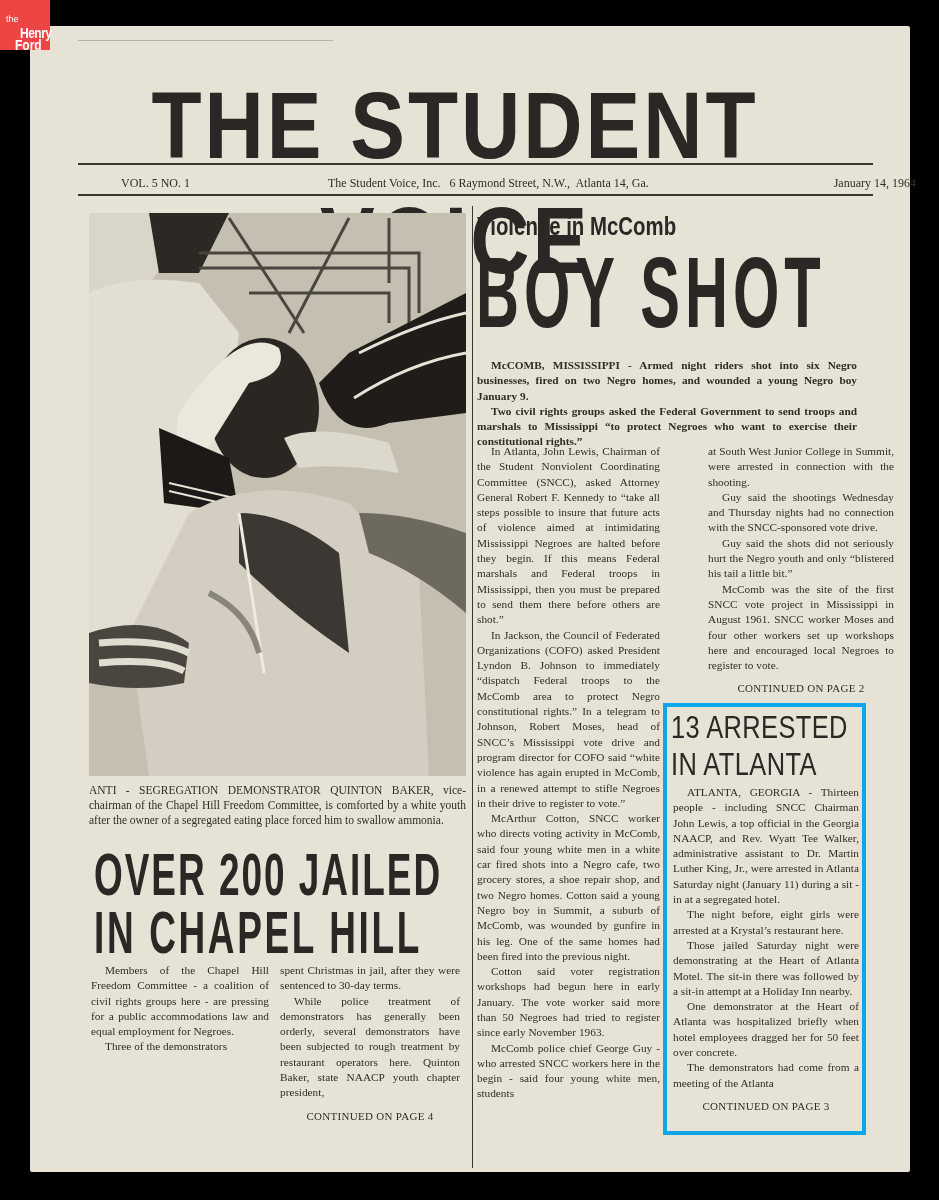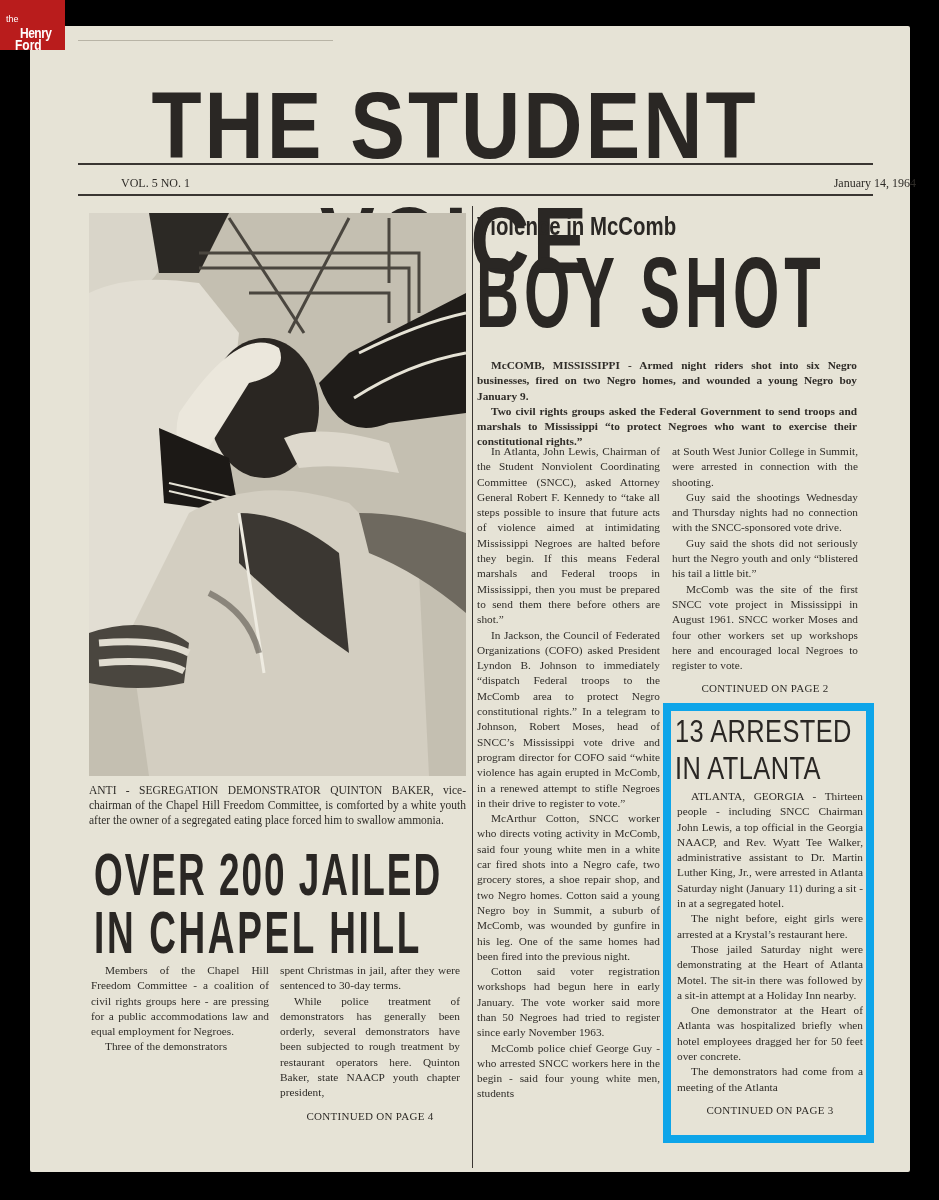--- a/index.html
+++ b/index.html
@@ -1,21 +1,21 @@
 <!DOCTYPE html>
 <html><head>
 <meta charset="utf-8">
 <style>
   html, body { margin: 0; padding: 0; }
   body {
     width: 939px; height: 1200px; background: #000; position: relative; overflow: hidden;
     font-family: "Liberation Serif", "DejaVu Serif", serif;
   }
   .logo {
-    position: absolute; left: 0; top: 0; width: 65px; height: 50px; background: #b91c1c;
+    position: absolute; left: 0; top: 0; width: 50px; height: 50px; background: #ef4444;
     color: #fff; font-family: "Liberation Sans", sans-serif; z-index: 5;
   }
   .logo .the { position: absolute; left: 6px; top: 14px; font-size: 9px; font-style: normal; }
   .logo .henry { position: absolute; left: 20px; top: 24px; font-size: 12px; font-weight: bold; letter-spacing: -0.5px; transform: scaleY(1.25); transform-origin: top left; }
   .logo .ford { position: absolute; left: 15px; top: 36px; font-size: 12px; font-weight: bold; transform: scaleY(1.25); transform-origin: top left; }
   .paper {
     position: absolute; left: 30px; top: 26px; width: 880px; height: 1146px;
     background: #e6e3d6; border-radius: 2px;
   }
   .masthead-rule-top { position: absolute; left: 48px; top: 14px; width: 255px; height: 1px; background: #b8b4a6; }
@@ -58,45 +58,46 @@
   }
   .body-text p { margin: 0; text-indent: 14px; }
   .chapel-col1 { left: 61px; top: 937px; width: 178px; }
   .chapel-col2 { left: 250px; top: 937px; width: 180px; }
   .continued { text-align: center; text-indent: 0 !important; margin-top: 8px !important; font-size: 11px; letter-spacing: 0.3px; }
 
   .kicker { position: absolute; left: 447px; top: 186px; font-family: "Liberation Sans", "DejaVu Sans", sans-serif; font-weight: bold; font-size: 24px; color: #2a2724; transform: scaleX(0.85) scaleY(1.05); transform-origin: top left; white-space: nowrap; }
   .hl-boy { position: absolute; left: 446px; top: 214px; font-family: "Liberation Sans", "DejaVu Sans", sans-serif; font-weight: bold; font-size: 96px; line-height: 100px; color: #2a2724; transform: scaleX(0.62) scaleY(1.05); transform-origin: top left; white-space: nowrap; letter-spacing: 8px; }
   .lede { left: 447px; top: 332px; width: 380px; font-weight: bold; }
   .boy-col1 { left: 447px; top: 418px; width: 183px; }
-  .boy-col2 { left: 642px; top: 418px; width: 186px; }
+  .boy-col2 { left: 678px; top: 418px; width: 186px; }
 
   .atl-box {
     position: absolute; left: 633px; top: 677px; width: 195px; height: 424px;
-    border: 8px solid #0ea5e9; box-sizing: content-box;
+    border: 4px solid #0ea5e9; box-sizing: content-box;
   }
   .atl-hl { position: absolute; left: 4px; top: 2px; width: 190px; font-family: "Liberation Sans", "DejaVu Sans", sans-serif; font-size: 31px; line-height: 37px; color: #2a2724; transform: scaleX(0.82); transform-origin: top left; white-space: nowrap; letter-spacing: 0.5px; }
   .atl-body { left: 6px; top: 78px; width: 186px; }
 </style>
 </head>
 <body>
 
 <div class="logo">
   <span class="the">the</span>
   <span class="henry">Henry</span>
   <span class="ford">Ford</span>
 </div>
 
 <div class="paper">
   <div class="masthead-rule-top"></div>
   <div class="masthead">THE STUDENT VOICE</div>
 
   <div class="rule" style="left:48px; top:137px; width:795px;"></div>
   <div class="infobar">
     <span class="vol">VOL. 5 NO. 1</span>
+    <span class="pub" style="white-space:pre;">The Student Voice, Inc.   6 Raymond Street, N.W.,  Atlanta 14, Ga.</span>
     <span class="date">January 14, 1964</span>
   </div>
   <div class="rule" style="left:48px; top:168px; width:795px;"></div>
 
   <div class="col-divider"></div>
 
   <div class="photo" title="Photo of demonstrator Quinton Baker being comforted">
     <svg width="377" height="563" viewBox="0 0 377 563">
       <rect x="0" y="0" width="377" height="563" fill="#c4bfb1"></rect>
       <path d="M0 0 L70 0 Q90 40 60 70 L0 90 Z" fill="#d9d5c9"></path>

